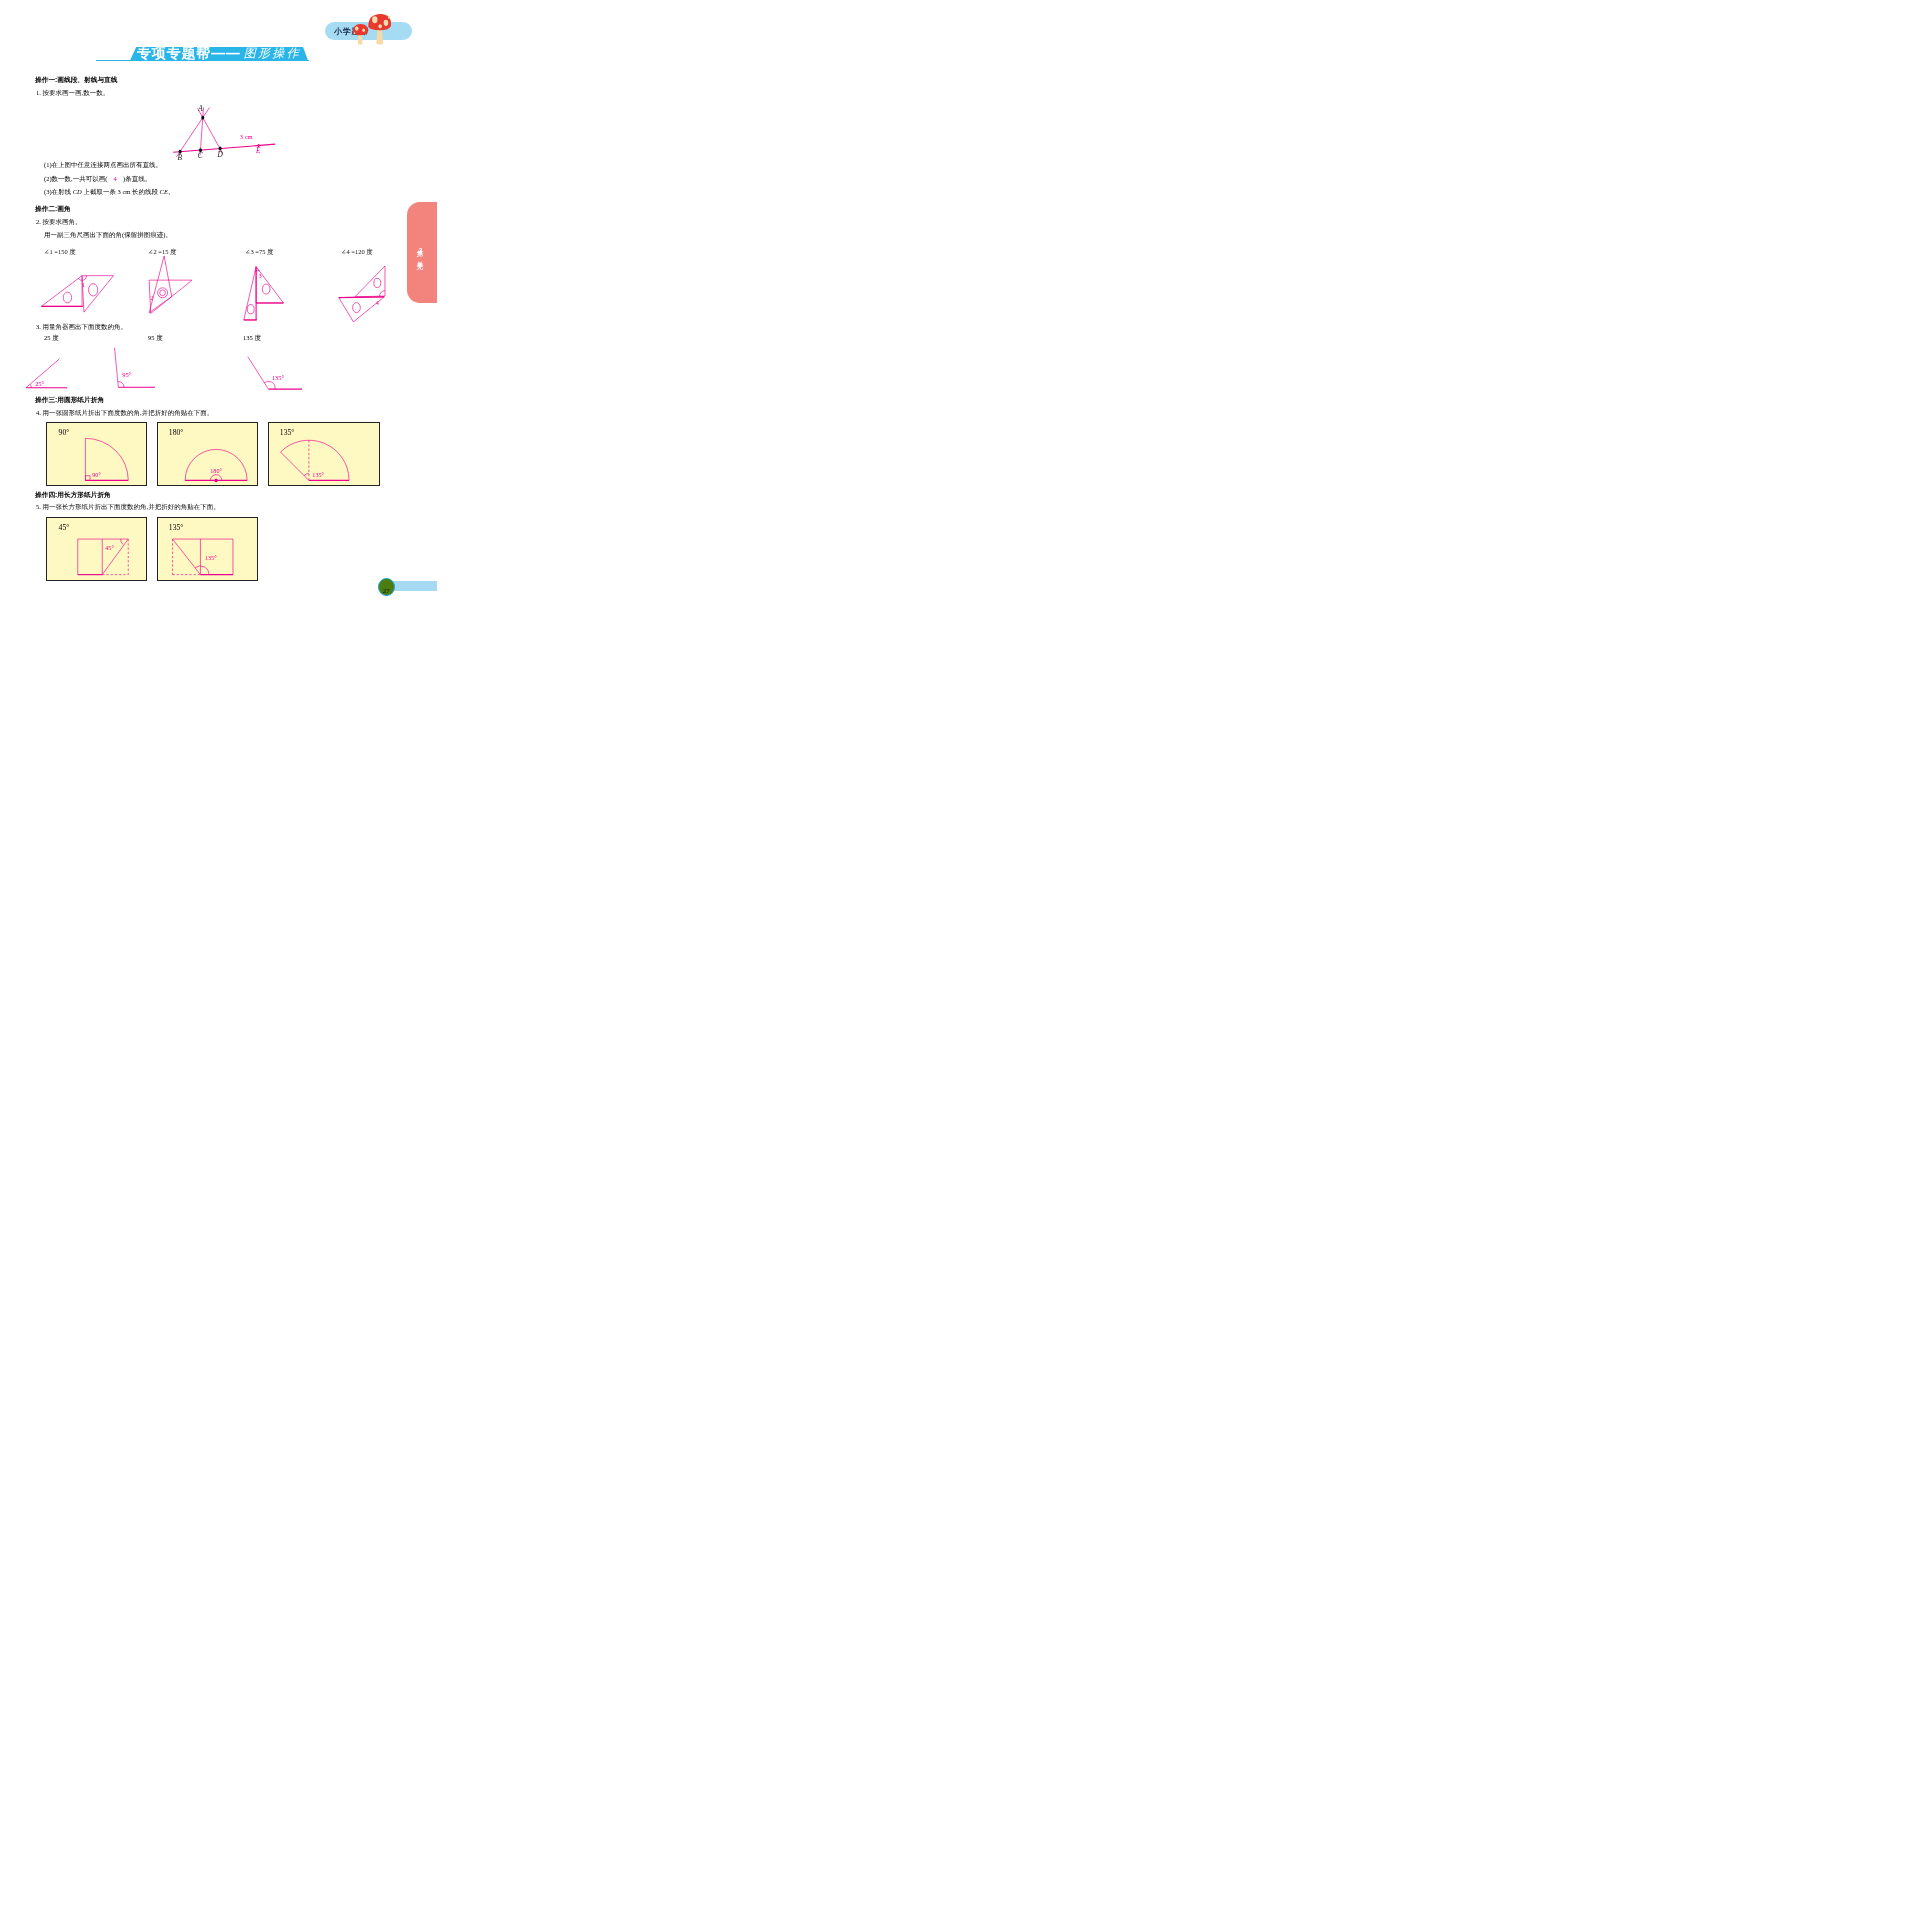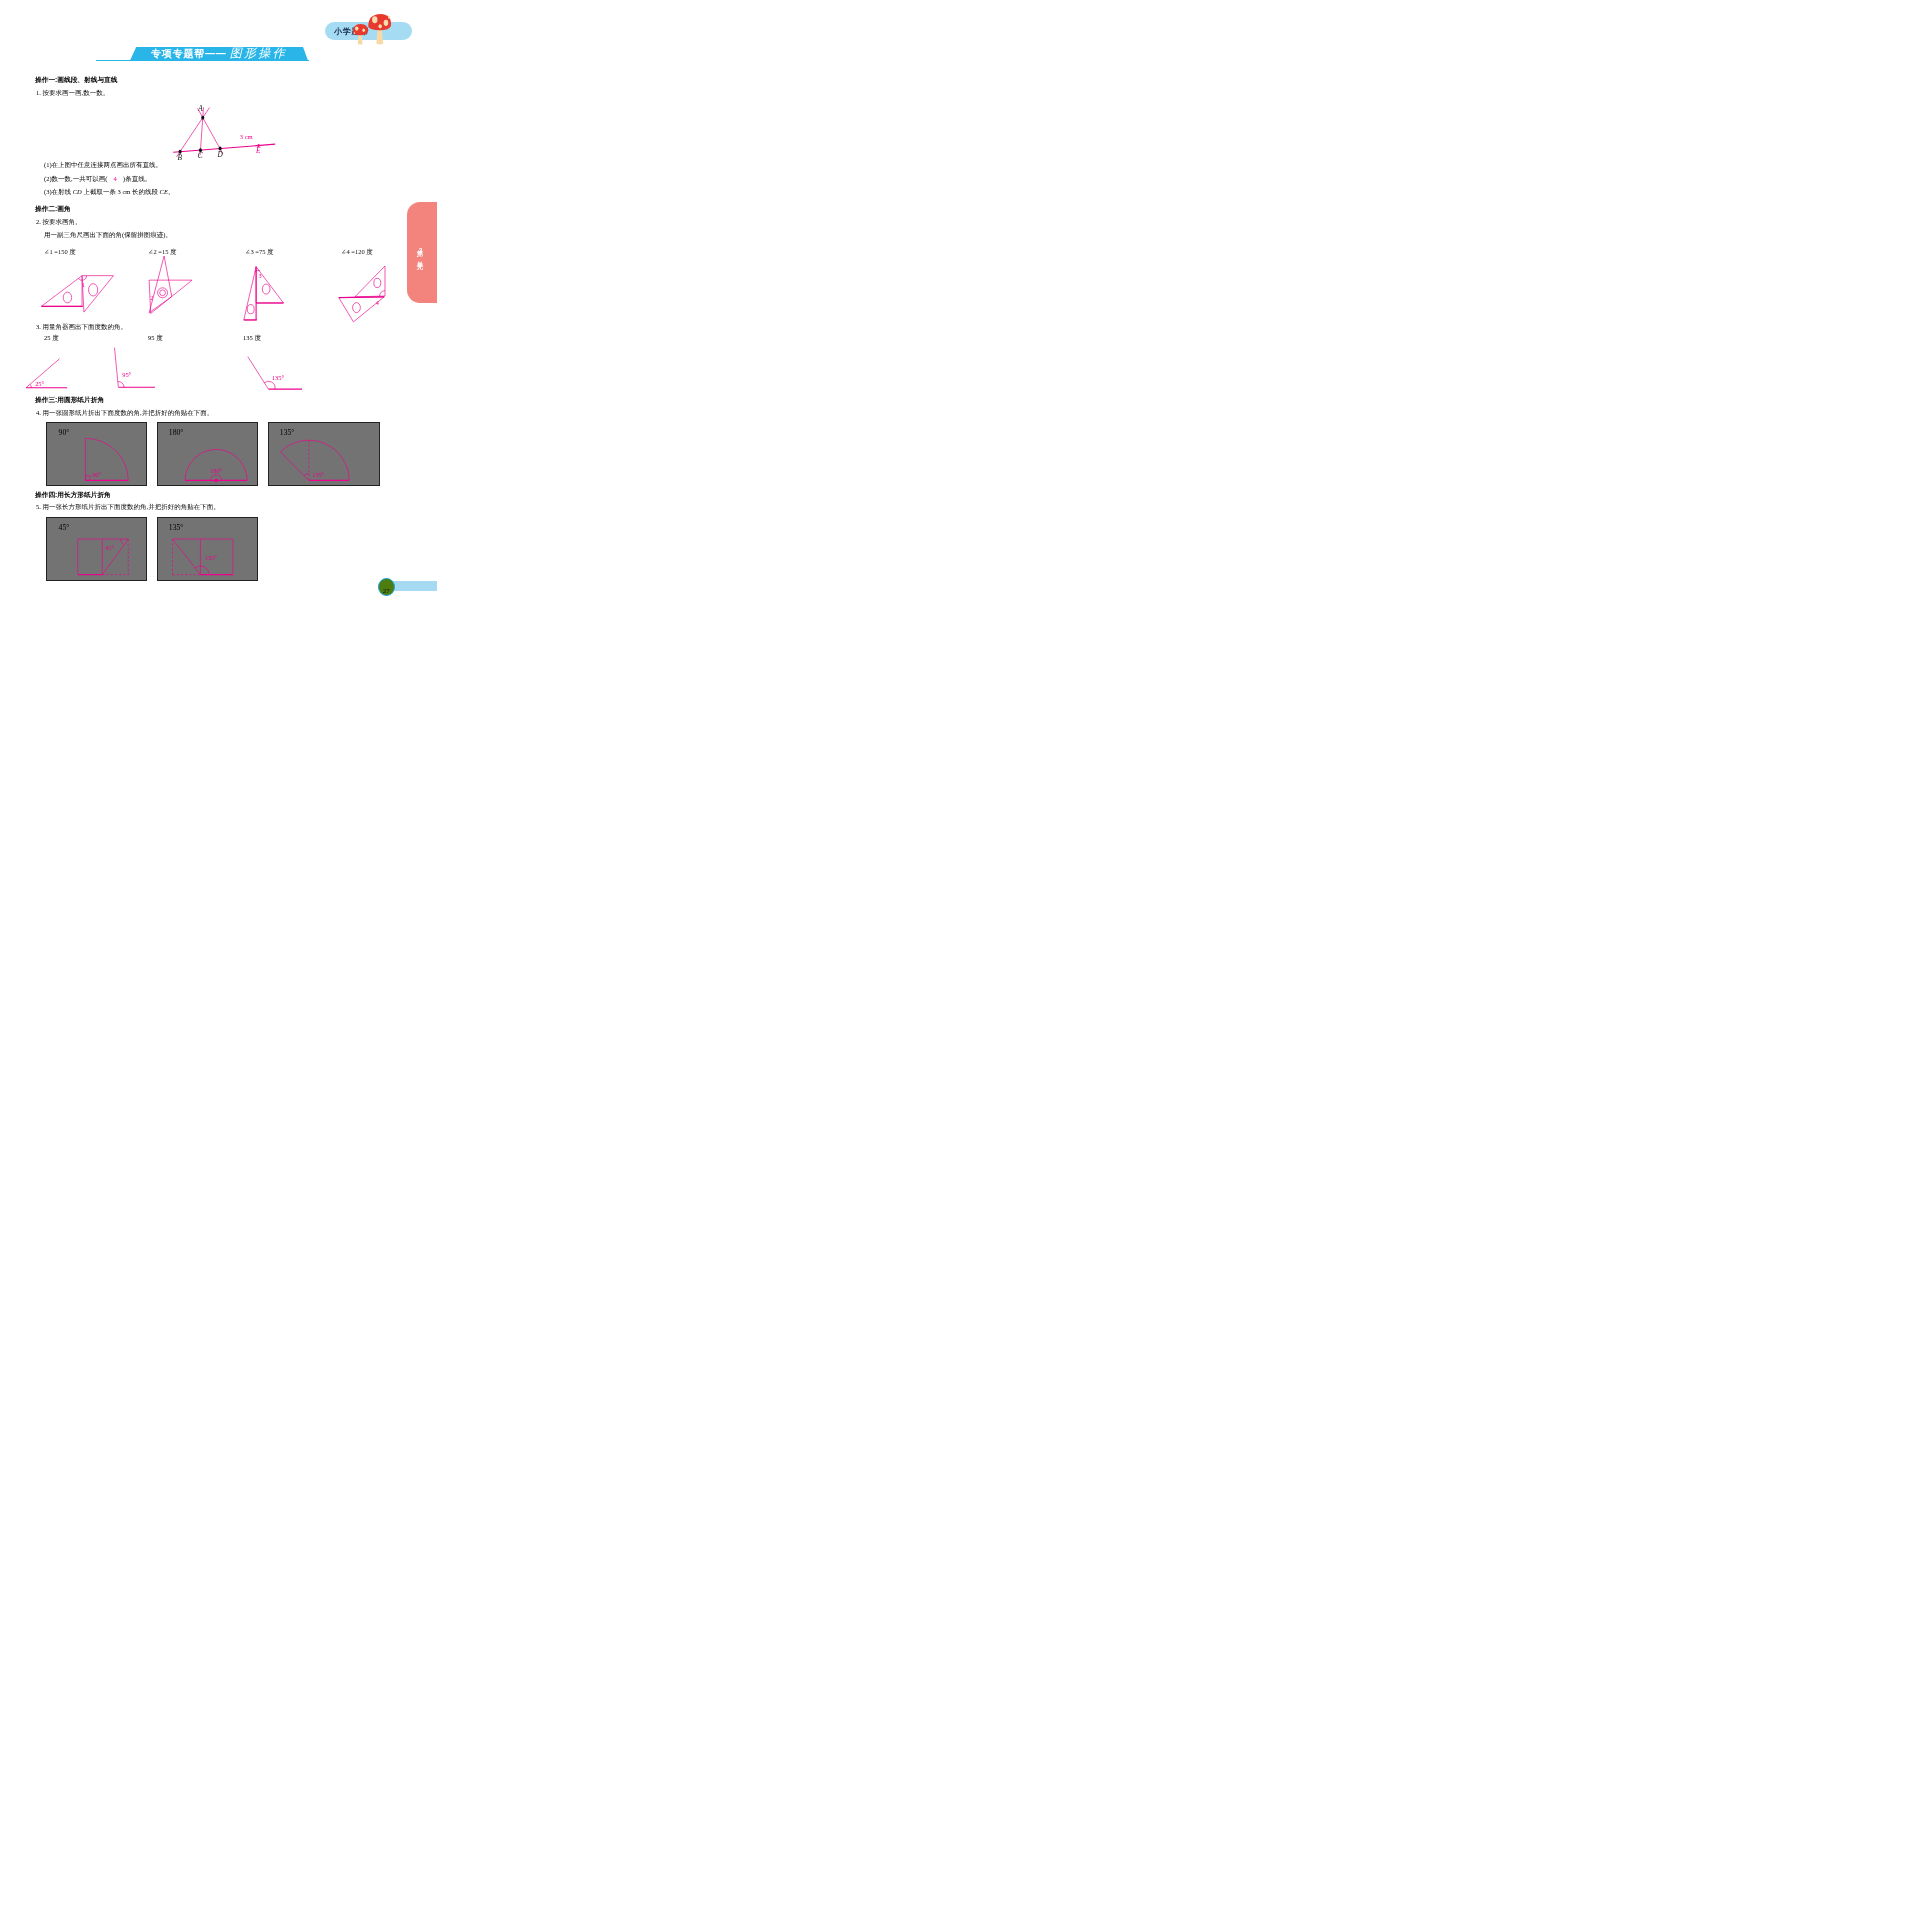--- a/index.html
+++ b/index.html
@@ -8,34 +8,34 @@
   .abs{position:absolute;}
   
   #header-bar{left:325px;top:22px;width:87px;height:18px;background:#A5DCF4;border-radius:9.2px;}
   #brand{left:334px;top:26px;font-family:"Liberation Sans","DejaVu Sans",sans-serif;
          font-weight:bold;font-size:8px;color:#17294E;letter-spacing:0.8px;}
   
   #banner-line{left:96px;top:60px;width:213px;height:1.2px;background:#29B5E8;}
   #banner{left:130px;top:47px;width:178px;height:13.5px;background:#29B5E8;
           clip-path:polygon(6.2px 0,173px 0,100% 100%,0 100%);
           display:flex;align-items:center;justify-content:center;color:#fff;z-index:2;}
-  #banner .b1{font-family:"Liberation Sans","DejaVu Sans",sans-serif;font-weight:bold;font-size:10px;letter-spacing:0.8px;}
+  #banner .b1{font-family:"Liberation Sans","DejaVu Sans",sans-serif;font-weight:bold;font-size:14px;letter-spacing:0.8px;}
   #banner .b2{font-size:12px;font-style:italic;letter-spacing:2.3px;margin-left:3.1px;}
   
   .h{font-family:"Liberation Sans","DejaVu Sans",sans-serif;font-weight:bold;font-size:6.7px;color:#000;}
   .t{font-size:6.5px;color:#000;}
   .mg{color:#EC008C;}
   .it{font-style:italic;}
   .spec{font-size:6.5px;}
   
   svg .ln{stroke:#EC008C;stroke-width:1.7;fill:none;}
   svg .lnk{stroke:#EC008C;stroke-width:3;fill:none;}
   svg .dsh{stroke:#EC008C;stroke-width:1.7;fill:none;stroke-dasharray:6 5;}
   svg text{font-family:"Liberation Serif","DejaVu Serif",serif;}
-  .box{border:0.6px solid #222;background:#737373;}
+  .box{border:0.6px solid #222;background:#fef9c3;}
   .boxlab{font-size:7.7px;color:#000;}
   
   #side-tab{left:407px;top:202px;width:35px;height:101px;background:#F2837D;
             border-radius:13px 0 0 13px;display:flex;align-items:center;justify-content:center;}
   #side-tab span{writing-mode:vertical-rl;text-orientation:upright;color:#fff;
             font-family:"Liberation Sans","DejaVu Sans",sans-serif;font-weight:bold;
             font-size:6.5px;letter-spacing:1.9px;margin-right:10px;}
   
   #footer-bar{left:392px;top:581px;width:45px;height:9.6px;background:#A6D9F2;}
   #page-circle{left:378px;top:578px;width:14.6px;height:16px;border:1.2px solid #1BA7E0;border-radius:50%;

